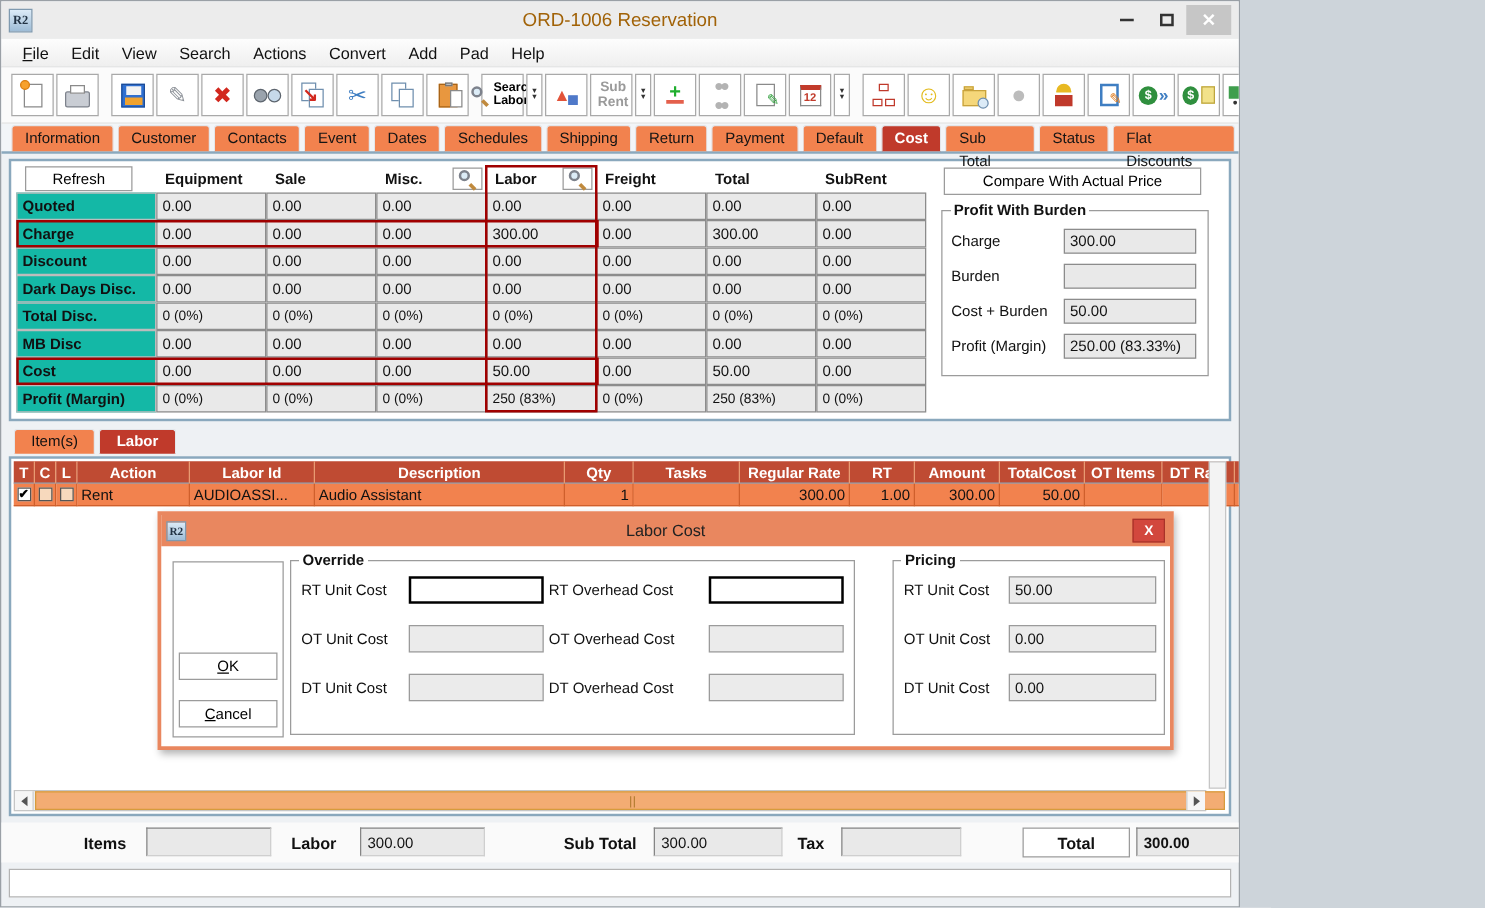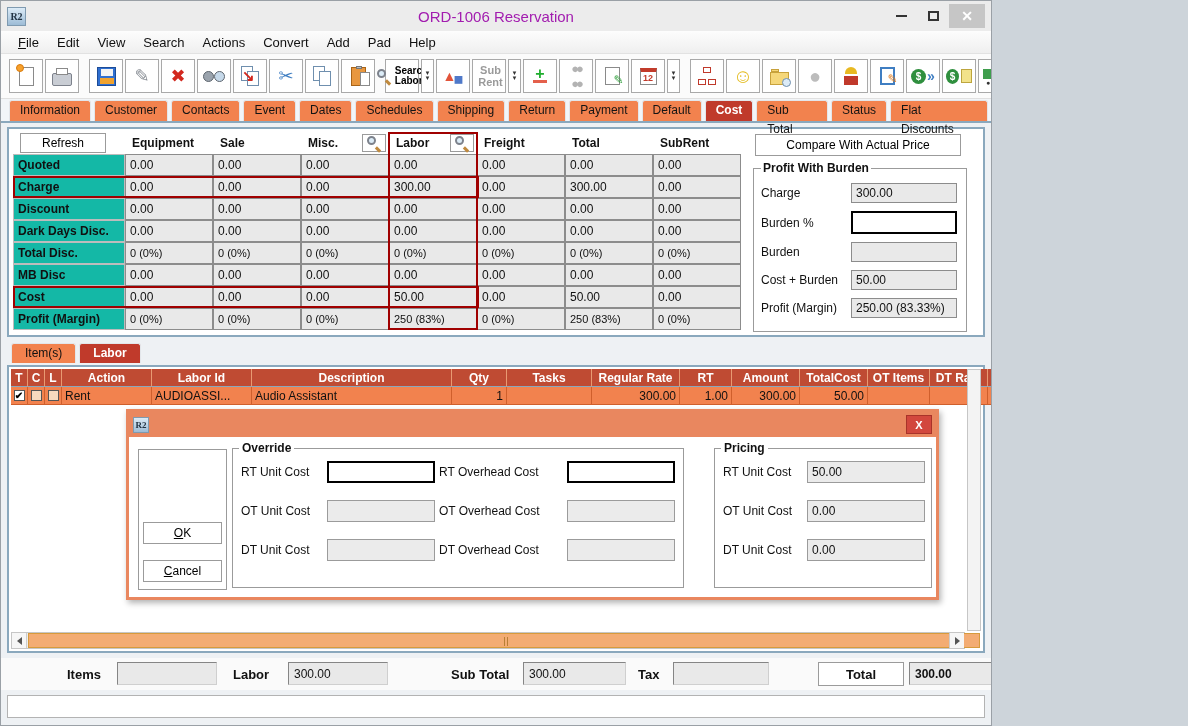--- a/index.html
+++ b/index.html
@@ -4,21 +4,21 @@
 <style>
   html,body{margin:0;padding:0;background:#cdd4da;}
   *{box-sizing:border-box;}
   .window{width:992px;height:726px;background:#eef1f4;border:1px solid #9aa0a6;position:relative;
           font-family:"Liberation Sans",sans-serif;font-size:12px;color:#111;overflow:hidden;}
 
   
   .titlebar{height:30px;background:#ececec;display:flex;align-items:center;padding:0 6px;position:relative;}
   .app-icon{width:19px;height:19px;background:linear-gradient(#dcebf7,#9dbcd6);border:1px solid #7f9ab0;
             font:bold 10px "Liberation Serif",serif;color:#234;display:flex;align-items:center;justify-content:center;}
-  .win-title{position:absolute;left:0;right:0;text-align:center;font-size:15px;color:#a21caf;}
+  .win-title{position:absolute;left:0;right:0;text-align:center;font-size:15px;color:#a16207;}
   .win-controls{margin-left:auto;display:flex;align-items:center;z-index:2;}
   .wc{width:32px;height:24px;display:flex;align-items:center;justify-content:center;background:transparent;border:none;}
   .wc-min i{display:block;width:11px;height:2px;background:#333;}
   .wc-max i{display:block;width:11px;height:10px;border:2px solid #333;}
   .wc-close{background:#c6c6c6;width:36px;color:#fff;font-size:14px;font-weight:bold;}
 
   
   .menubar{height:23px;background:linear-gradient(#fdfdfd,#efefef);border-bottom:1px solid #e2e2e2;
            display:flex;align-items:center;padding-left:8px;font-size:13px;}
   .menu-item{padding:2px 9px;}
@@ -499,24 +499,20 @@
     </div>
     <div class="burden-col">
       <button class="compare-btn">Compare With Actual Price</button>
       <fieldset class="burden-fs">
         <legend>Profit With Burden</legend>
         <div class="b-row">
             <label>Charge</label>
           <div class="b-field">300.00</div>
           </div>
         <div class="b-row">
-            <label>Burden %</label>
-          <div class="b-field editable"></div>
-          </div>
-        <div class="b-row">
             <label>Burden</label>
           <div class="b-field"></div>
           </div>
         <div class="b-row">
             <label>Cost + Burden</label>
           <div class="b-field">50.00</div>
           </div>
         <div class="b-row">
             <label>Profit (Margin)</label>
           <div class="b-field">250.00 (83.33%)</div>
@@ -583,20 +579,21 @@
         </span>
       <span class="h-arrow right">
           <span class="tri r"></span>
         </span>
     </div>
   </div>
 
   <div class="dialog">
     <div class="dlg-titlebar">
       <div class="dlg-icon">R2</div>
+      <div class="dlg-title">Labor Cost</div>
       <button class="dlg-close">
           <span>X</span>
         </button>
     </div>
     <div class="dlg-body">
       <div class="btn-box">
         <button class="dlg-btn ok"><u>O</u>K</button>
         <button class="dlg-btn cancel"><u>C</u>ancel</button>
       </div>
       <fieldset class="fs override">

